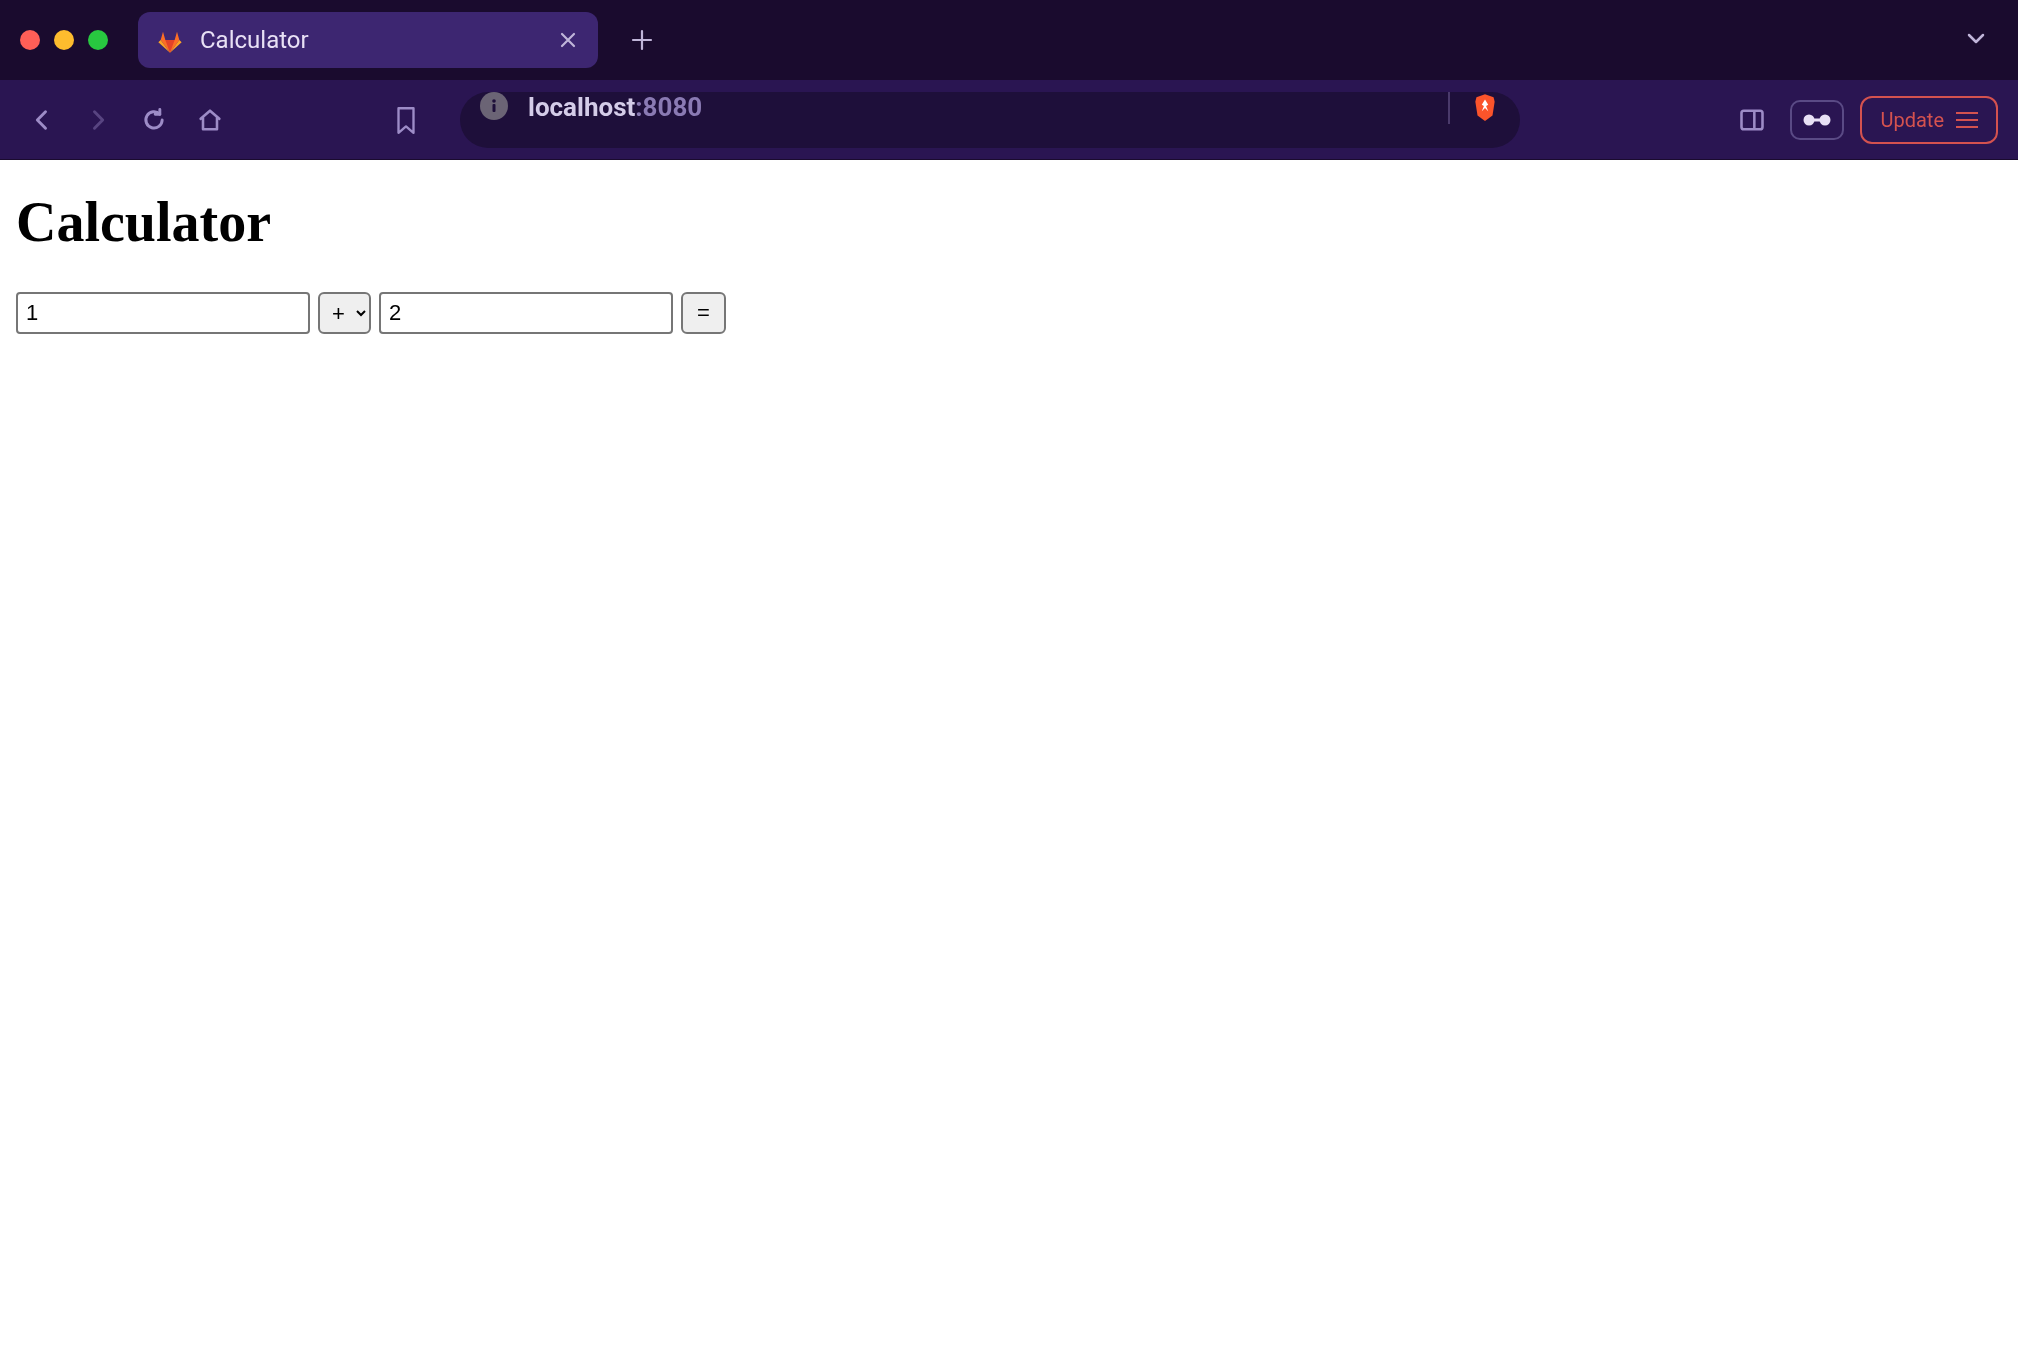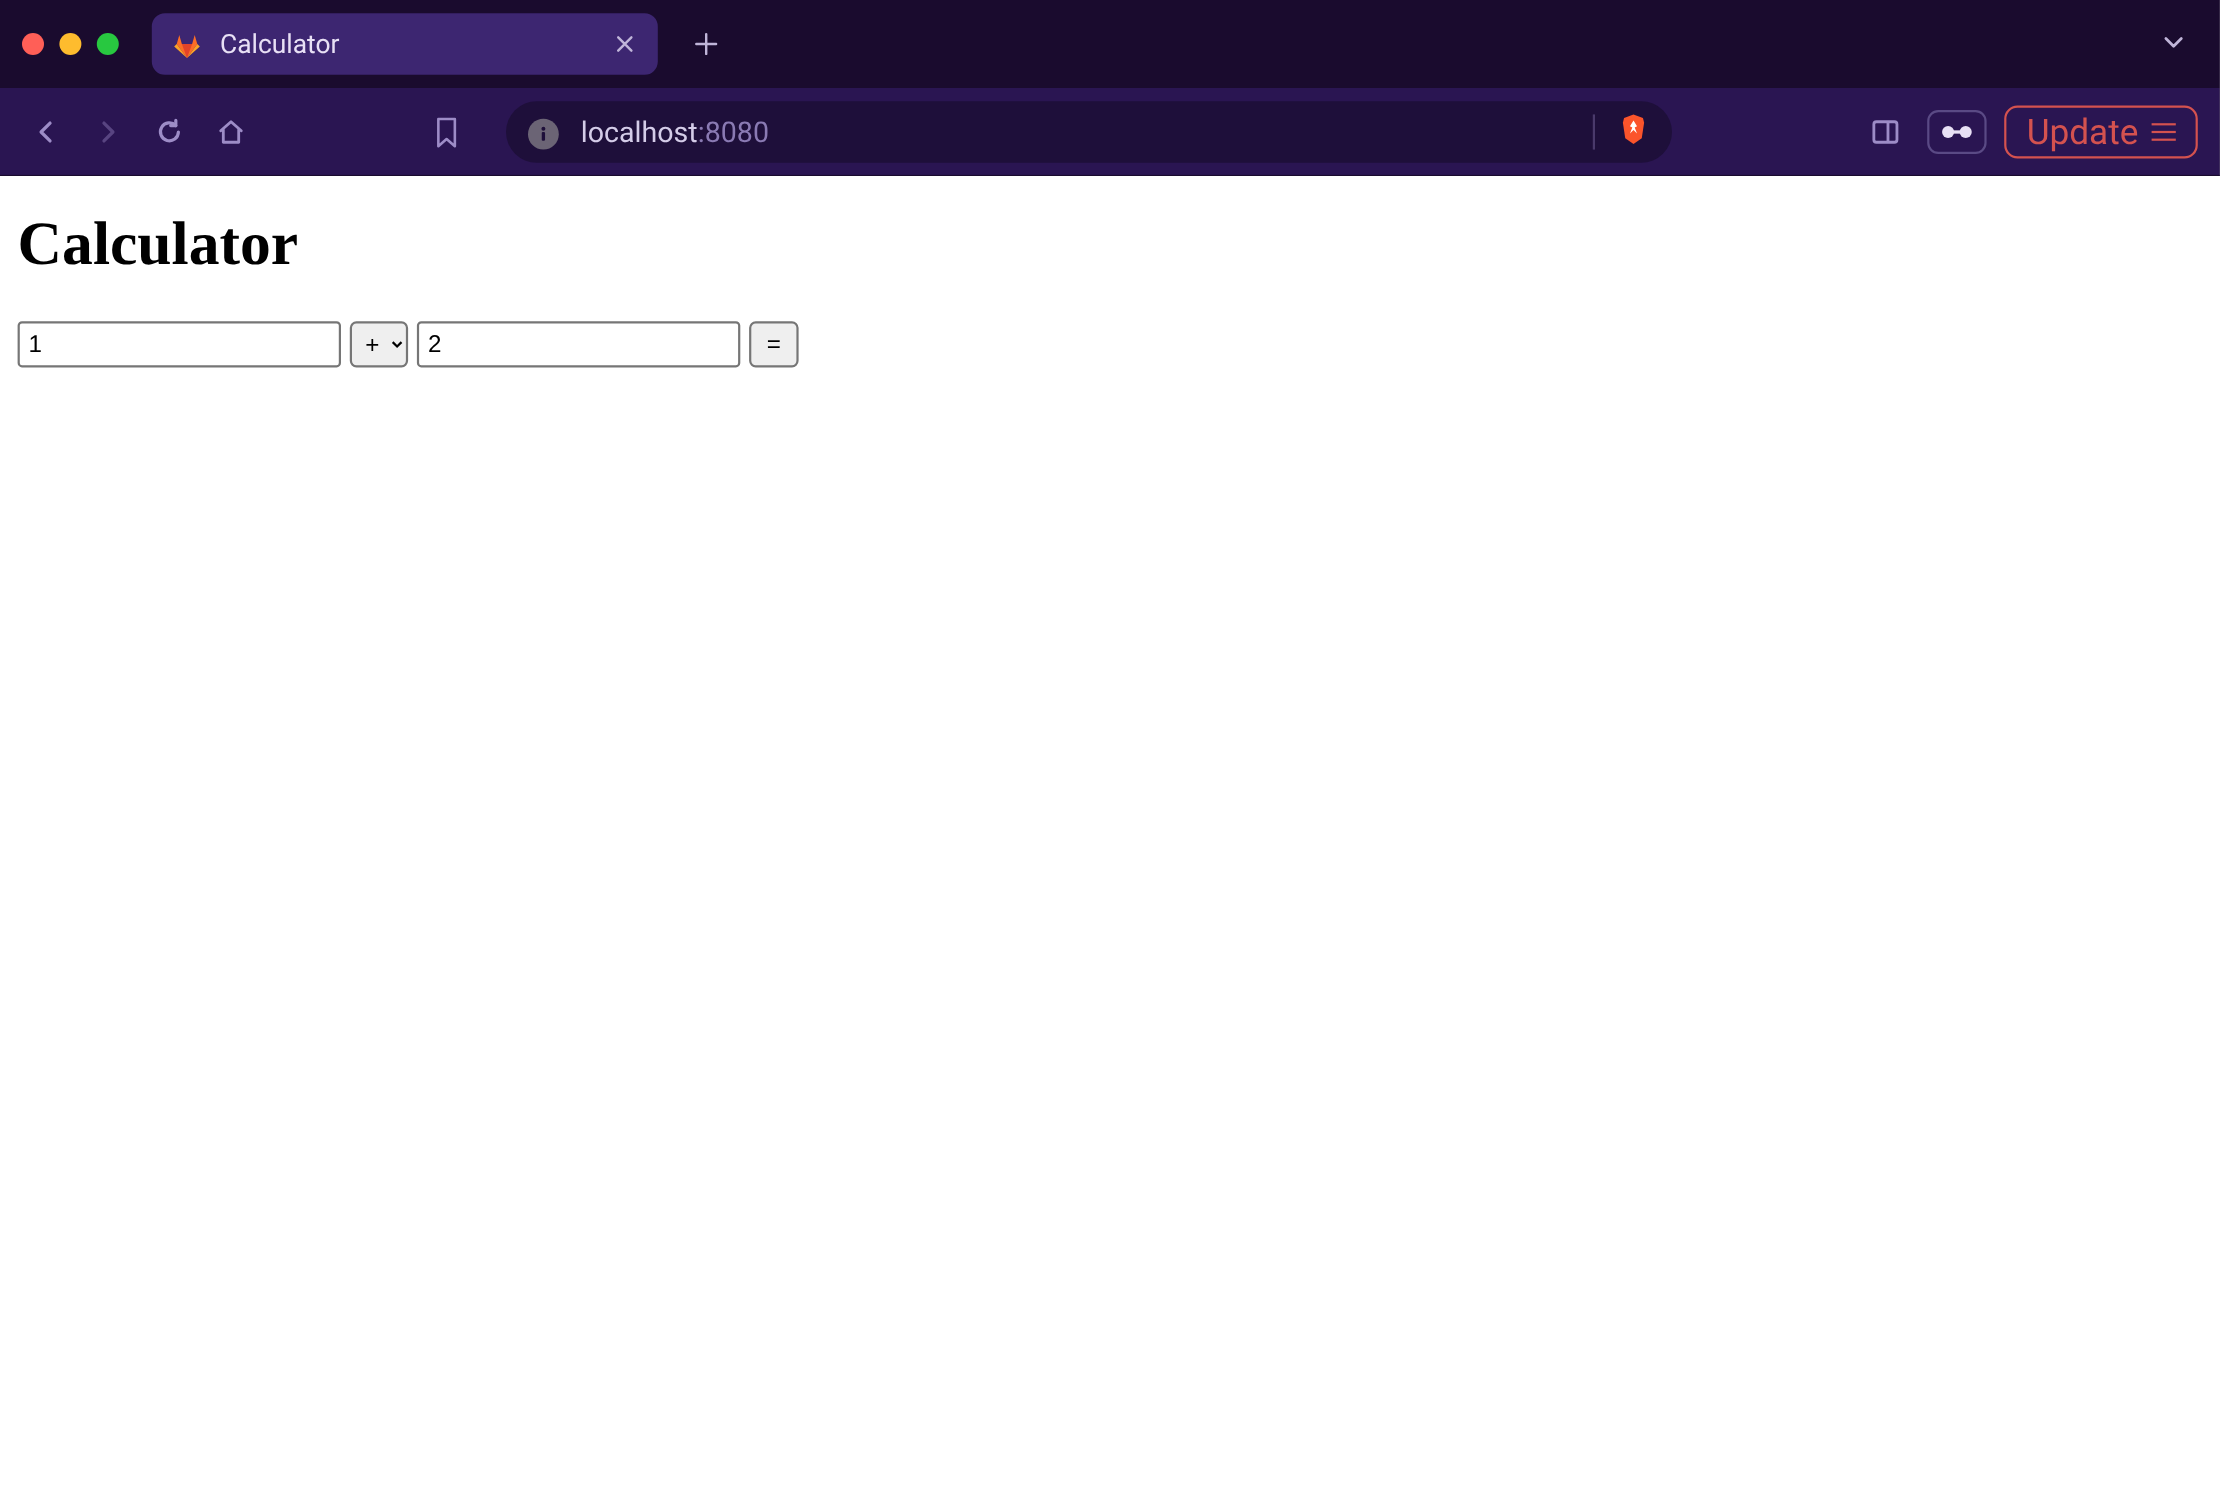--- a/index.html
+++ b/index.html
@@ -154,24 +154,25 @@
       margin-left: 140px;
     }
 
     .addressbar {
       flex: 1;
       max-width: 1060px;
       height: 56px;
       background: #1e0f3a;
       border-radius: 28px;
       display: flex;
-      align-items: flex-end;
-      padding: 12px 20px;
+      align-items: flex-start;
+      padding: 0 20px;
       gap: 20px;
       margin-left: 20px;
+      font-weight: bold;
     }
 
     .site-info {
       width: 28px;
       height: 28px;
       border-radius: 50%;
       background: #6b6475;
       display: flex;
       align-items: center;
       justify-content: center;
@@ -232,21 +233,21 @@
 
     .update-btn {
       height: 48px;
       border: 2px solid #d4524f;
       border-radius: 12px;
       display: flex;
       align-items: center;
       padding: 0 18px;
       gap: 12px;
       color: #d4524f;
-      font-size: 32px;
+      font-size: 20px;
       cursor: pointer;
     }
 
     .hamburger {
       display: flex;
       flex-direction: column;
       gap: 5px;
     }
 
     .hamburger span {

